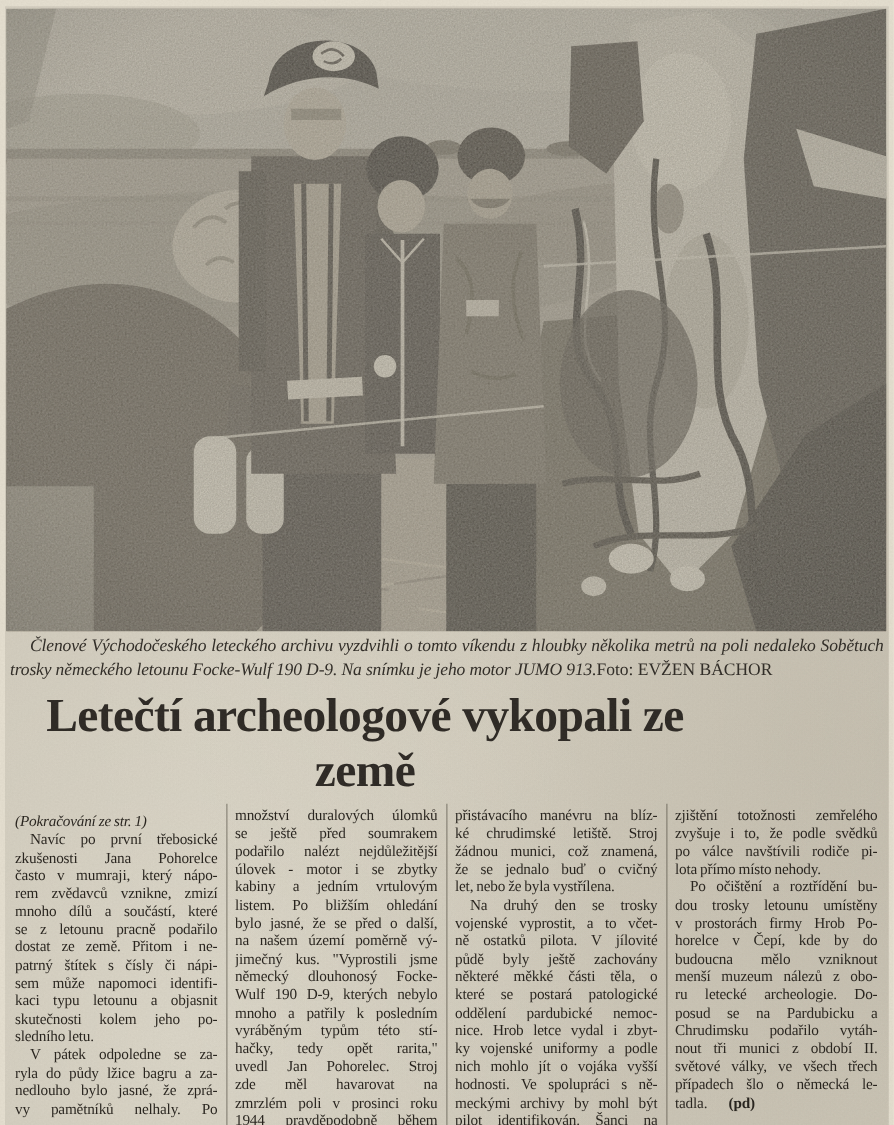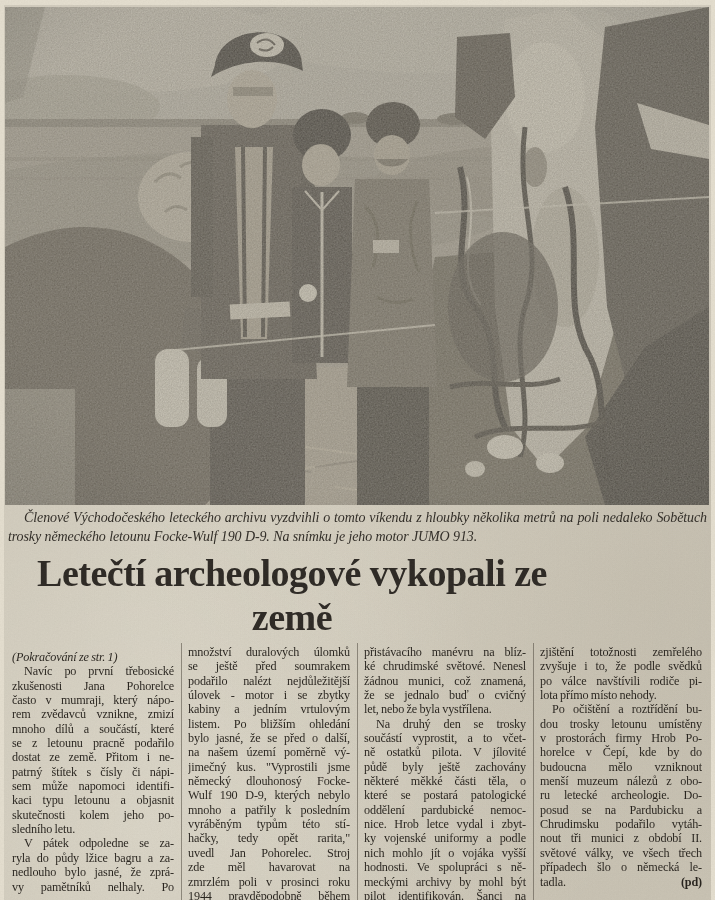--- a/index.html
+++ b/index.html
@@ -42,21 +42,21 @@
     padding:2px 7px 0 6px;
     font-size:12.2px;line-height:14.35px;
     letter-spacing:-0.15px;word-spacing:-0.5px;
   }
   .col + .col{border-left:1px solid rgba(62,56,46,.5);}
   .col0{padding-top:7px;}
   .tline{text-align:justify;text-align-last:justify;white-space:nowrap;overflow:hidden;}
   .flush{text-align-last:left;}
   .ind{text-indent:12px;}
   .ital{font-style:italic;text-align-last:left;}
-  .lastline{display:flex;justify-content:space-between;white-space:nowrap;gap:17px;}
+  .lastline{display:flex;justify-content:flex-start;white-space:nowrap;gap:17px;}
   .byline{font-weight:700;}
   .noise{position:absolute;inset:0;pointer-events:none;}
 </style>
 </head>
 <body>
 
 <div class="page">
   <div class="topsmudge"></div>
 
   <div class="photo">
@@ -169,20 +169,21 @@
       <rect width="704" height="498" fill="url(#vig)"></rect>
       <rect width="704" height="498" filter="url(#grainD)" opacity=".42"></rect>
       <rect width="704" height="498" filter="url(#grainL)" opacity=".28"></rect>
     </svg>
   </div>
 
   <div class="caption">
     <div class="cap1">Členové Východočeského leteckého archivu vyzdvihli o tomto víkendu z hloubky několika metrů na poli nedaleko Sobětuch</div>
     <div class="caprow">
       <span>trosky německého letounu Focke-Wulf 190 D-9. Na snímku je jeho motor JUMO 913.</span>
+      <span class="credit">Foto: EVŽEN BÁCHOR</span>
     </div>
   </div>
 
   <h1 class="headline"><span>Letečtí archeologové vykopali ze země</span><br></h1>
 
   <div class="cols">
     <div class="col col0">
         <div class="tline flush ital">(Pokračování ze str. 1)</div>
         <div class="tline ind">Navíc po první třebosické</div>
         <div class="tline">zkušenosti Jana Pohorelce</div>
@@ -216,26 +217,26 @@
         <div class="tline">mnoho a patřily k posledním</div>
         <div class="tline">vyráběným typům této stí-</div>
         <div class="tline">hačky, tedy opět rarita,"</div>
         <div class="tline">uvedl Jan Pohorelec. Stroj</div>
         <div class="tline">zde měl havarovat na</div>
         <div class="tline">zmrzlém poli v prosinci roku</div>
         <div class="tline">1944 pravděpodobně během</div>
       </div>
     <div class="col">
         <div class="tline">přistávacího manévru na blíz-</div>
-        <div class="tline">ké chrudimské světové. Nenesl</div>
+        <div class="tline">ké chrudimské letiště. Stroj</div>
         <div class="tline">žádnou munici, což znamená,</div>
         <div class="tline">že se jednalo buď o cvičný</div>
         <div class="tline flush">let, nebo že byla vystřílena.</div>
         <div class="tline ind">Na druhý den se trosky</div>
-        <div class="tline">součástí vyprostit, a to včet-</div>
+        <div class="tline">vojenské vyprostit, a to včet-</div>
         <div class="tline">ně ostatků pilota. V jílovité</div>
         <div class="tline">půdě byly ještě zachovány</div>
         <div class="tline">některé měkké části těla, o</div>
         <div class="tline">které se postará patologické</div>
         <div class="tline">oddělení pardubické nemoc-</div>
         <div class="tline">nice. Hrob letce vydal i zbyt-</div>
         <div class="tline">ky vojenské uniformy a podle</div>
         <div class="tline">nich mohlo jít o vojáka vyšší</div>
         <div class="tline">hodnosti. Ve spolupráci s ně-</div>
         <div class="tline">meckými archivy by mohl být</div>

